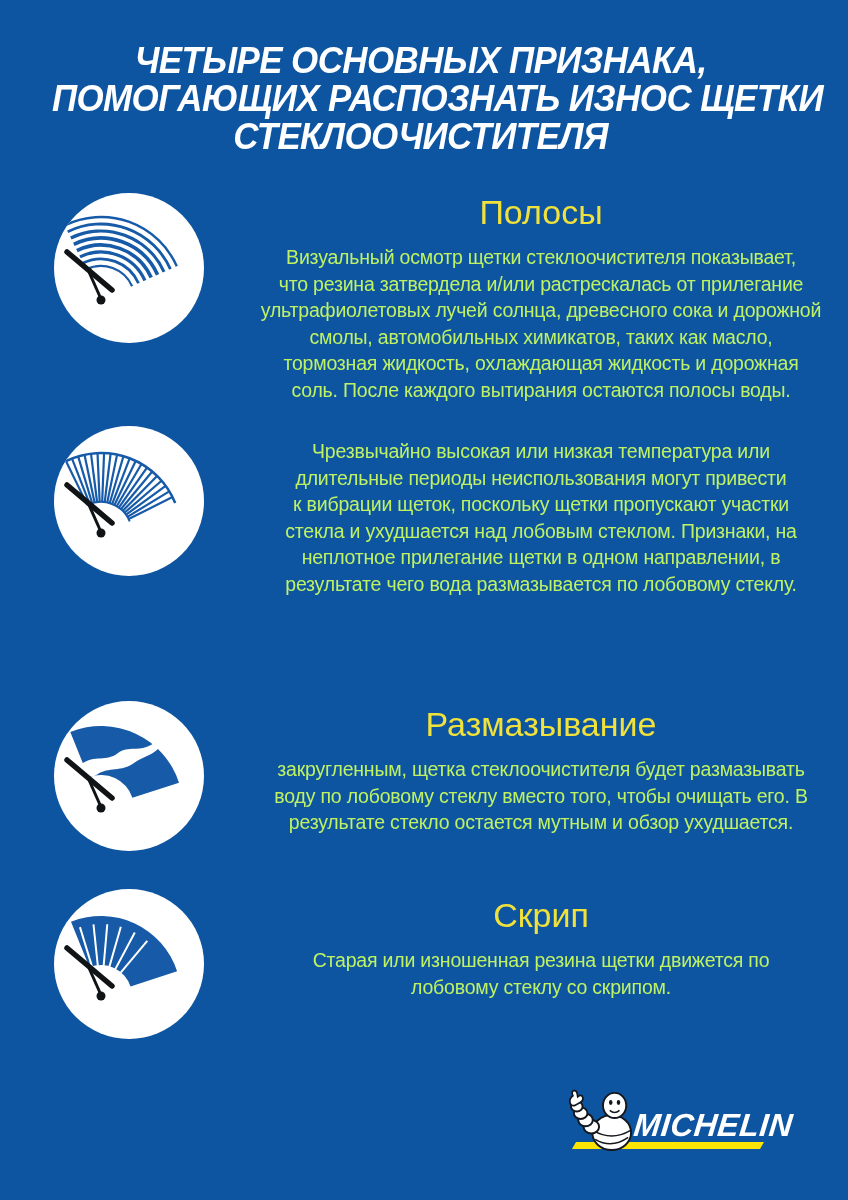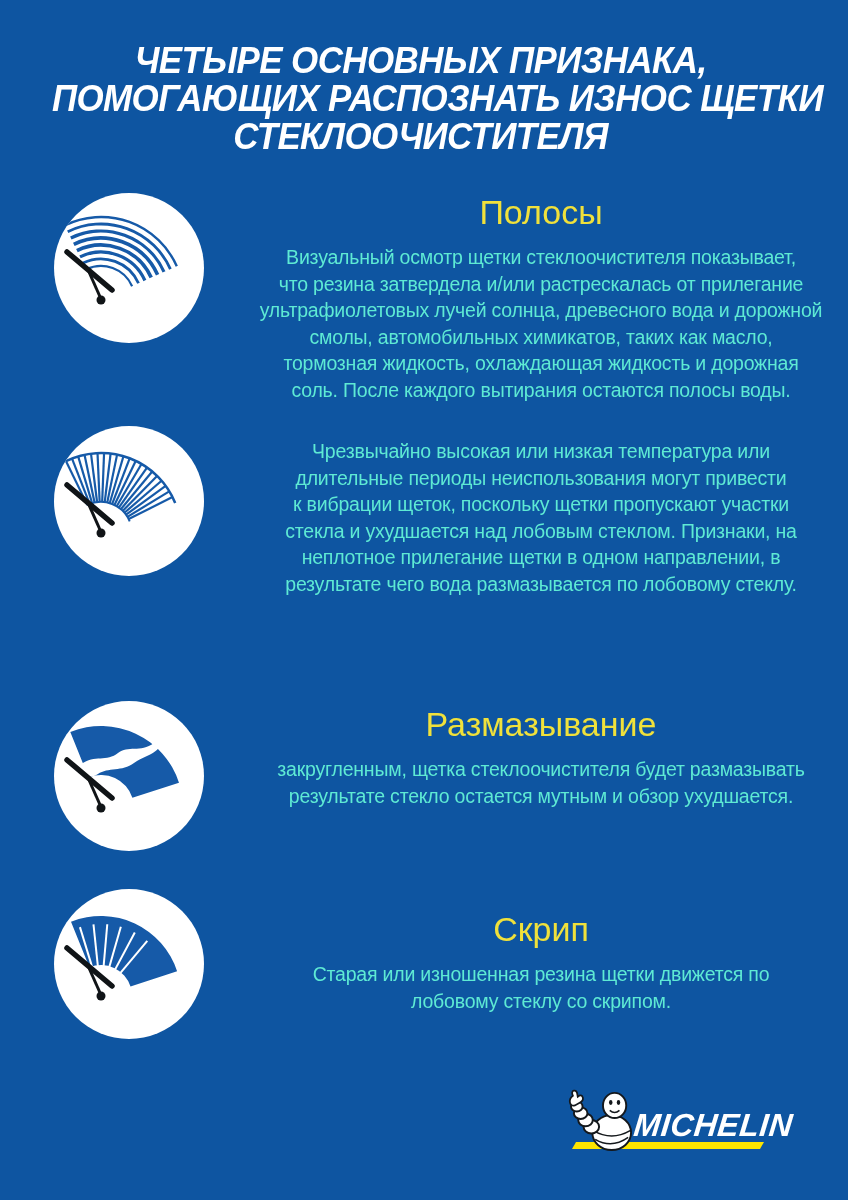--- a/index.html
+++ b/index.html
@@ -29,21 +29,21 @@
   .icon-circle{
     position:absolute;left:54px;top:0;width:150px;height:150px;
     border-radius:50%;background:#fff;overflow:hidden;
   }
   .icon-circle svg{display:block;width:150px;height:150px;}
   .section-text{position:absolute;left:228px;width:610px;margin-left:8px;}
   .section-title{
     margin:0;font-weight:400;font-style:normal;
     color:var(--yellow);font-size:34px;line-height:40px;
   }
-  .section-body{margin-top:12px;color:#5eead4;}
+  .section-body{margin-top:12px;color:#bef264;}
   .body-line{
     white-space:nowrap;font-size:19.5px;line-height:26.5px;letter-spacing:-0.2px;
   }
   
   .logo{position:absolute;left:560px;top:1086px;width:260px;height:76px;}
   .logo-bar{
     position:absolute;left:14px;top:56px;width:188px;height:7px;
     background:var(--michelin-yellow);transform:skewX(-30deg);
   }
   .mascot{position:absolute;left:0;top:2px;width:84px;height:64px;}
@@ -79,21 +79,21 @@
           <line x1="13" y1="59" x2="58" y2="97" stroke="#101417" stroke-width="5.5" stroke-linecap="round"></line>
           <line x1="35" y1="79" x2="47" y2="106" stroke="#101417" stroke-width="3"></line>
           <circle cx="47" cy="107" r="4.5" fill="#101417"></circle>
         </svg>
     </div>
     <div class="section-text" style="top:-1px">
       <h2 class="section-title">Полосы</h2>
       <div class="section-body">
         <div class="body-line">Визуальный осмотр щетки стеклоочистителя показывает,</div>
         <div class="body-line">что резина затвердела и/или растрескалась от прилегание</div>
-        <div class="body-line">ультрафиолетовых лучей солнца, древесного вода и дорожной</div>
+        <div class="body-line">ультрафиолетовых лучей солнца, древесного сока и дорожной</div>
         <div class="body-line">смолы, автомобильных химикатов, таких как масло,</div>
         <div class="body-line">тормозная жидкость, охлаждающая жидкость и дорожная</div>
         <div class="body-line">соль. После каждого вытирания остаются полосы воды.</div>
       </div>
     </div>
   </section>
 
   <section class="section" style="top:426px">
     <div class="icon-circle">
       <svg viewBox="0 0 150 150">
@@ -143,41 +143,42 @@
           <path d="M24 66 C38 52 52 62 64 52 C74 44 86 52 100 42 C106 38 110 42 105 47 C97 55 88 56 80 62 C68 71 54 66 44 73 C35 79 22 75 24 66 Z" fill="#fff"></path>
           <line x1="13" y1="59" x2="58" y2="97" stroke="#101417" stroke-width="5.5" stroke-linecap="round"></line>
           <line x1="35" y1="79" x2="47" y2="106" stroke="#101417" stroke-width="3"></line>
           <circle cx="47" cy="107" r="4.5" fill="#101417"></circle>
         </svg>
     </div>
     <div class="section-text" style="top:3px">
       <h2 class="section-title">Размазывание</h2>
       <div class="section-body">
         <div class="body-line">закругленным, щетка стеклоочистителя будет размазывать</div>
+        <div class="body-line">воду по лобовому стеклу вместо того, чтобы очищать его. В</div>
         <div class="body-line">результате стекло остается мутным и обзор ухудшается.</div>
       </div>
     </div>
   </section>
 
   <section class="section" style="top:889px">
     <div class="icon-circle">
       <svg viewBox="0 0 150 150">
           <path d="M 17.0 32.8 A 80 80 0 0 1 123.1 82.3 L 76.5 97.4 A 31 31 0 0 0 35.4 78.3 Z" fill="#165AA8"></path>
           <line x1="42.906796133881684" y1="93.6117334165175" x2="25.94923725996296" y2="38.14605757066144" stroke="#fff" stroke-width="2"></line>
           <line x1="45.53660151425285" y1="93.07669346484417" x2="39.47395064472896" y2="35.394423533484314" stroke="#fff" stroke-width="2"></line>
           <line x1="48.220180398467214" y1="93.05327422671556" x2="53.275213477831386" y2="35.27398173739432" stroke="#fff" stroke-width="2"></line>
           <line x1="50.858922981437985" y1="93.54233625686354" x2="66.84588961882395" y2="37.78915789244104" stroke="#fff" stroke-width="2"></line>
           <line x1="53.57260187900247" y1="94.63873369997502" x2="80.80195252058414" y2="43.427773314157264" stroke="#fff" stroke-width="2"></line>
           <line x1="55.99902653561155" y1="96.27537779633431" x2="93.28070789743083" y2="51.844800095433584" stroke="#fff" stroke-width="2"></line>
           <line x1="13" y1="59" x2="58" y2="97" stroke="#101417" stroke-width="5.5" stroke-linecap="round"></line>
           <line x1="35" y1="79" x2="47" y2="106" stroke="#101417" stroke-width="3"></line>
           <circle cx="47" cy="107" r="4.5" fill="#101417"></circle>
         </svg>
     </div>
-    <div class="section-text" style="top:20px">
+    <div class="section-text" style="top:6px">
       <h2 class="section-title">Скрип</h2>
       <div class="section-body">
         <div class="body-line">Старая или изношенная резина щетки движется по</div>
         <div class="body-line">лобовому стеклу со скрипом.</div>
       </div>
     </div>
   </section>
 
   <div class="logo">
     <div class="logo-bar"></div>

